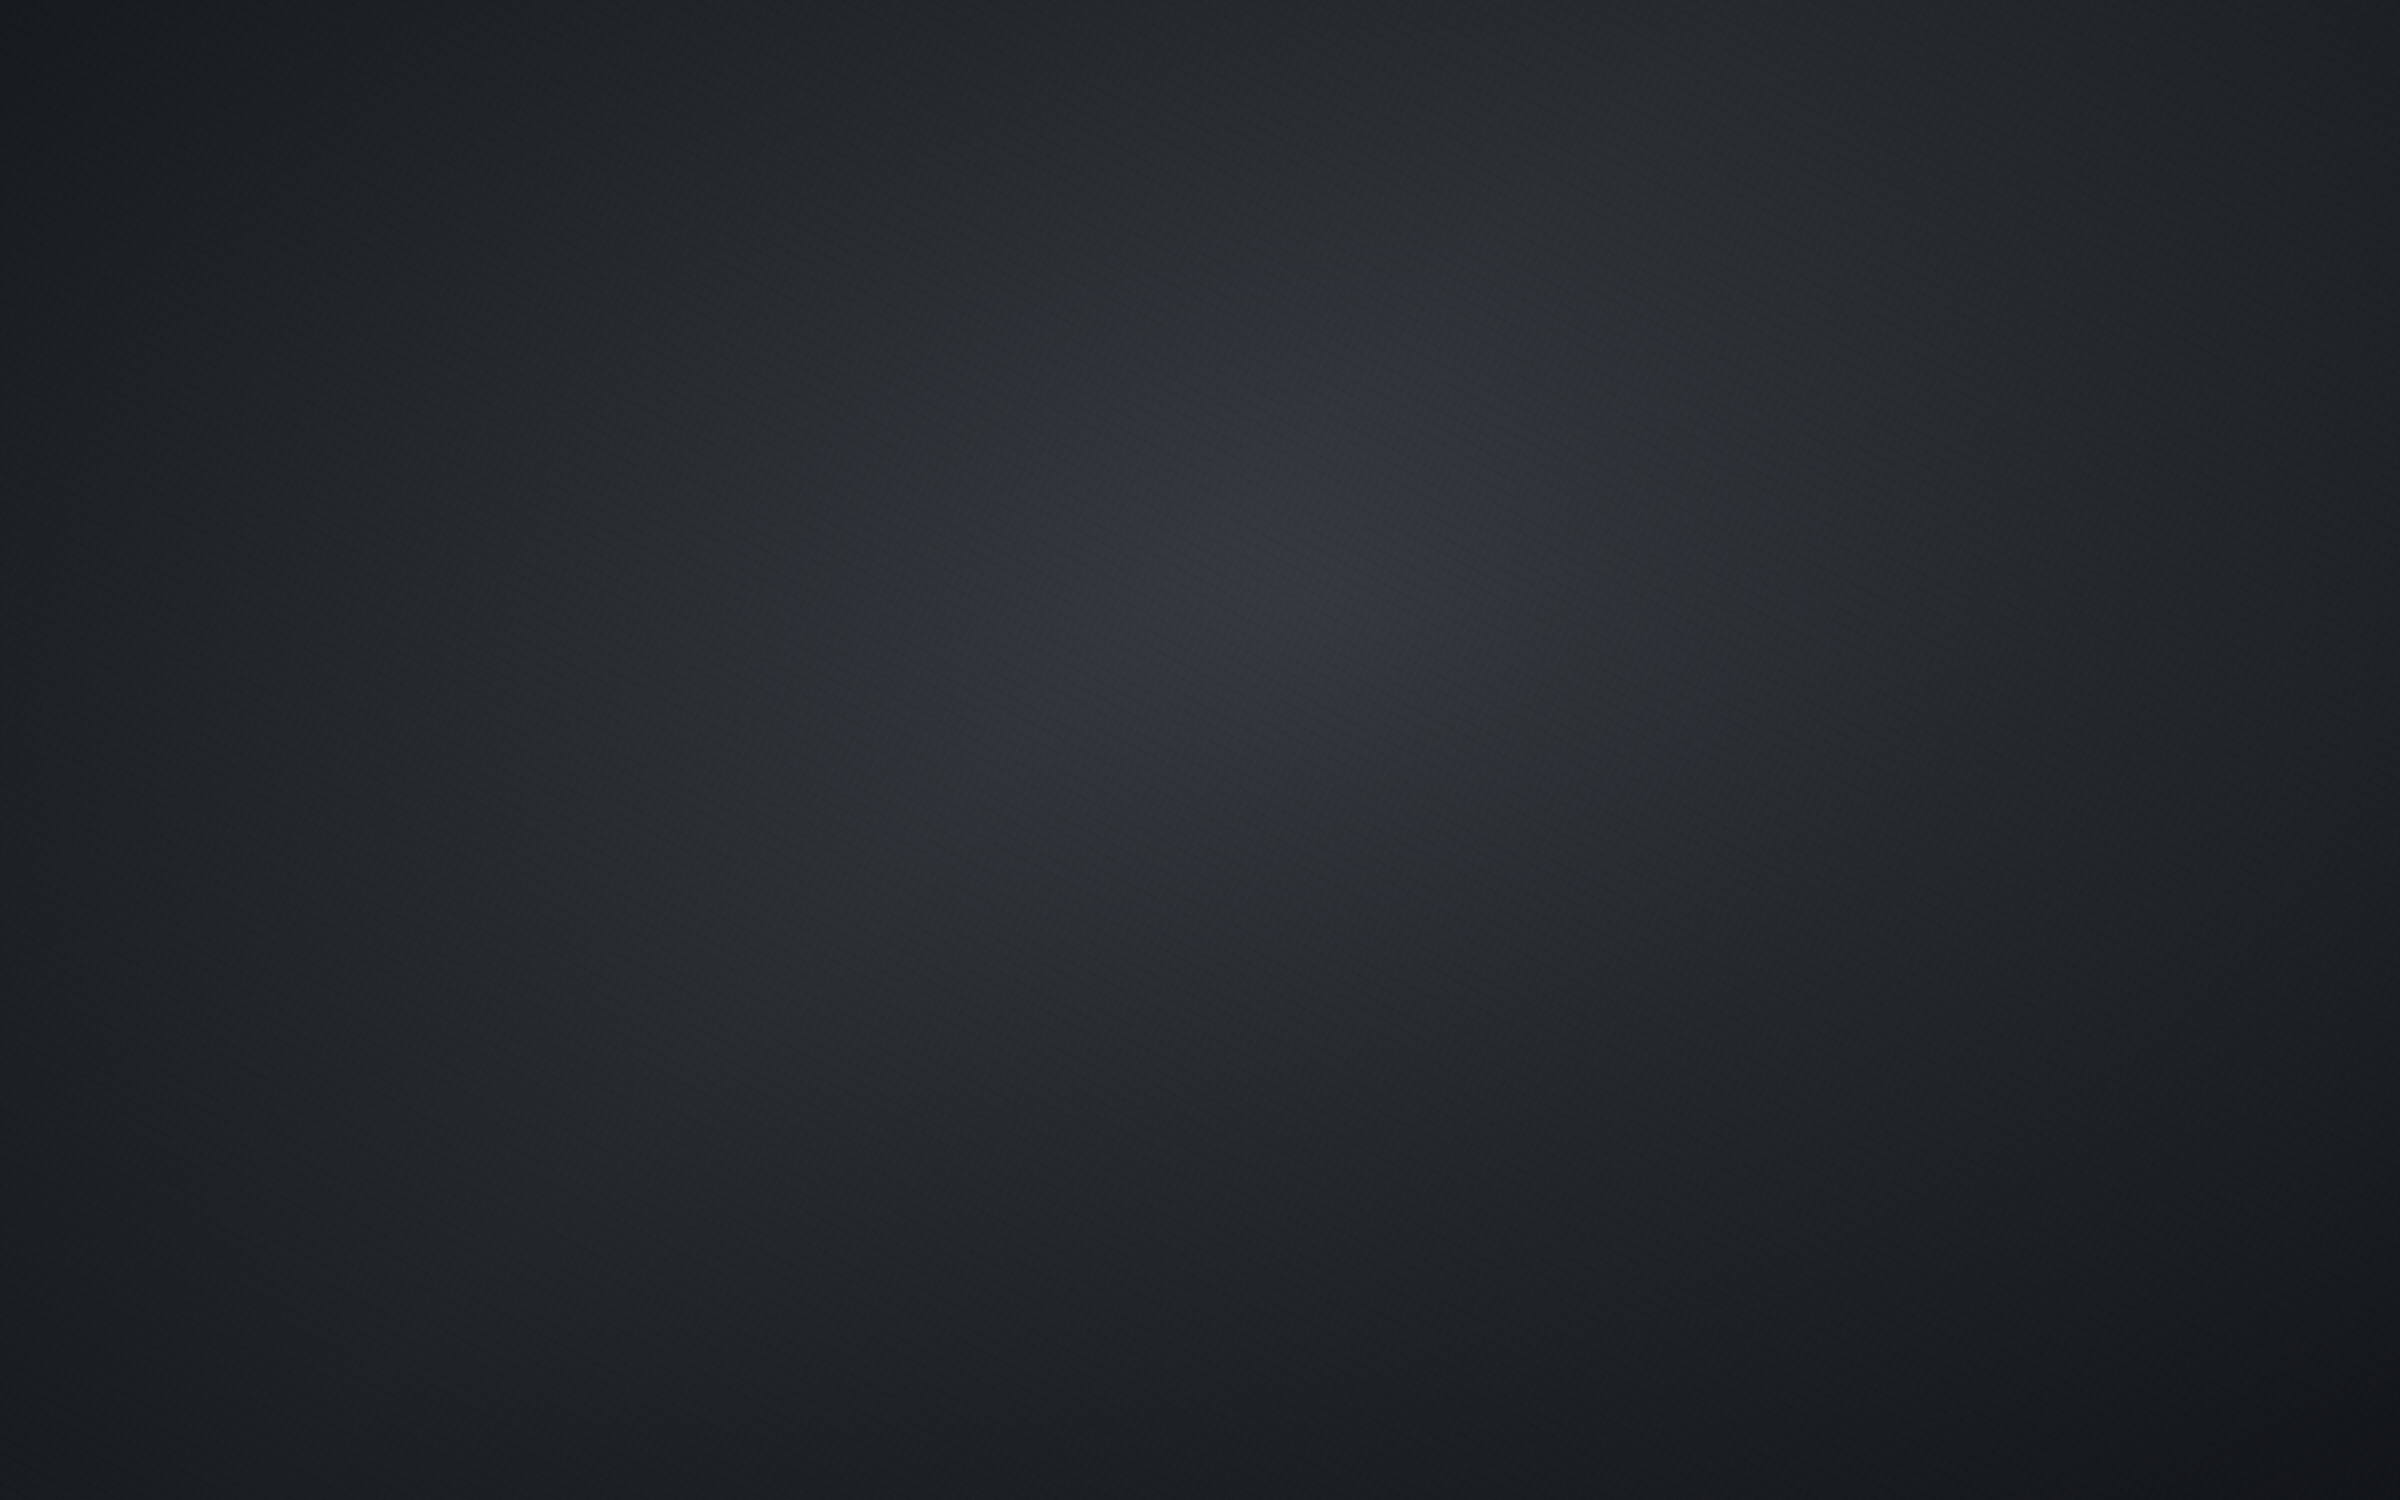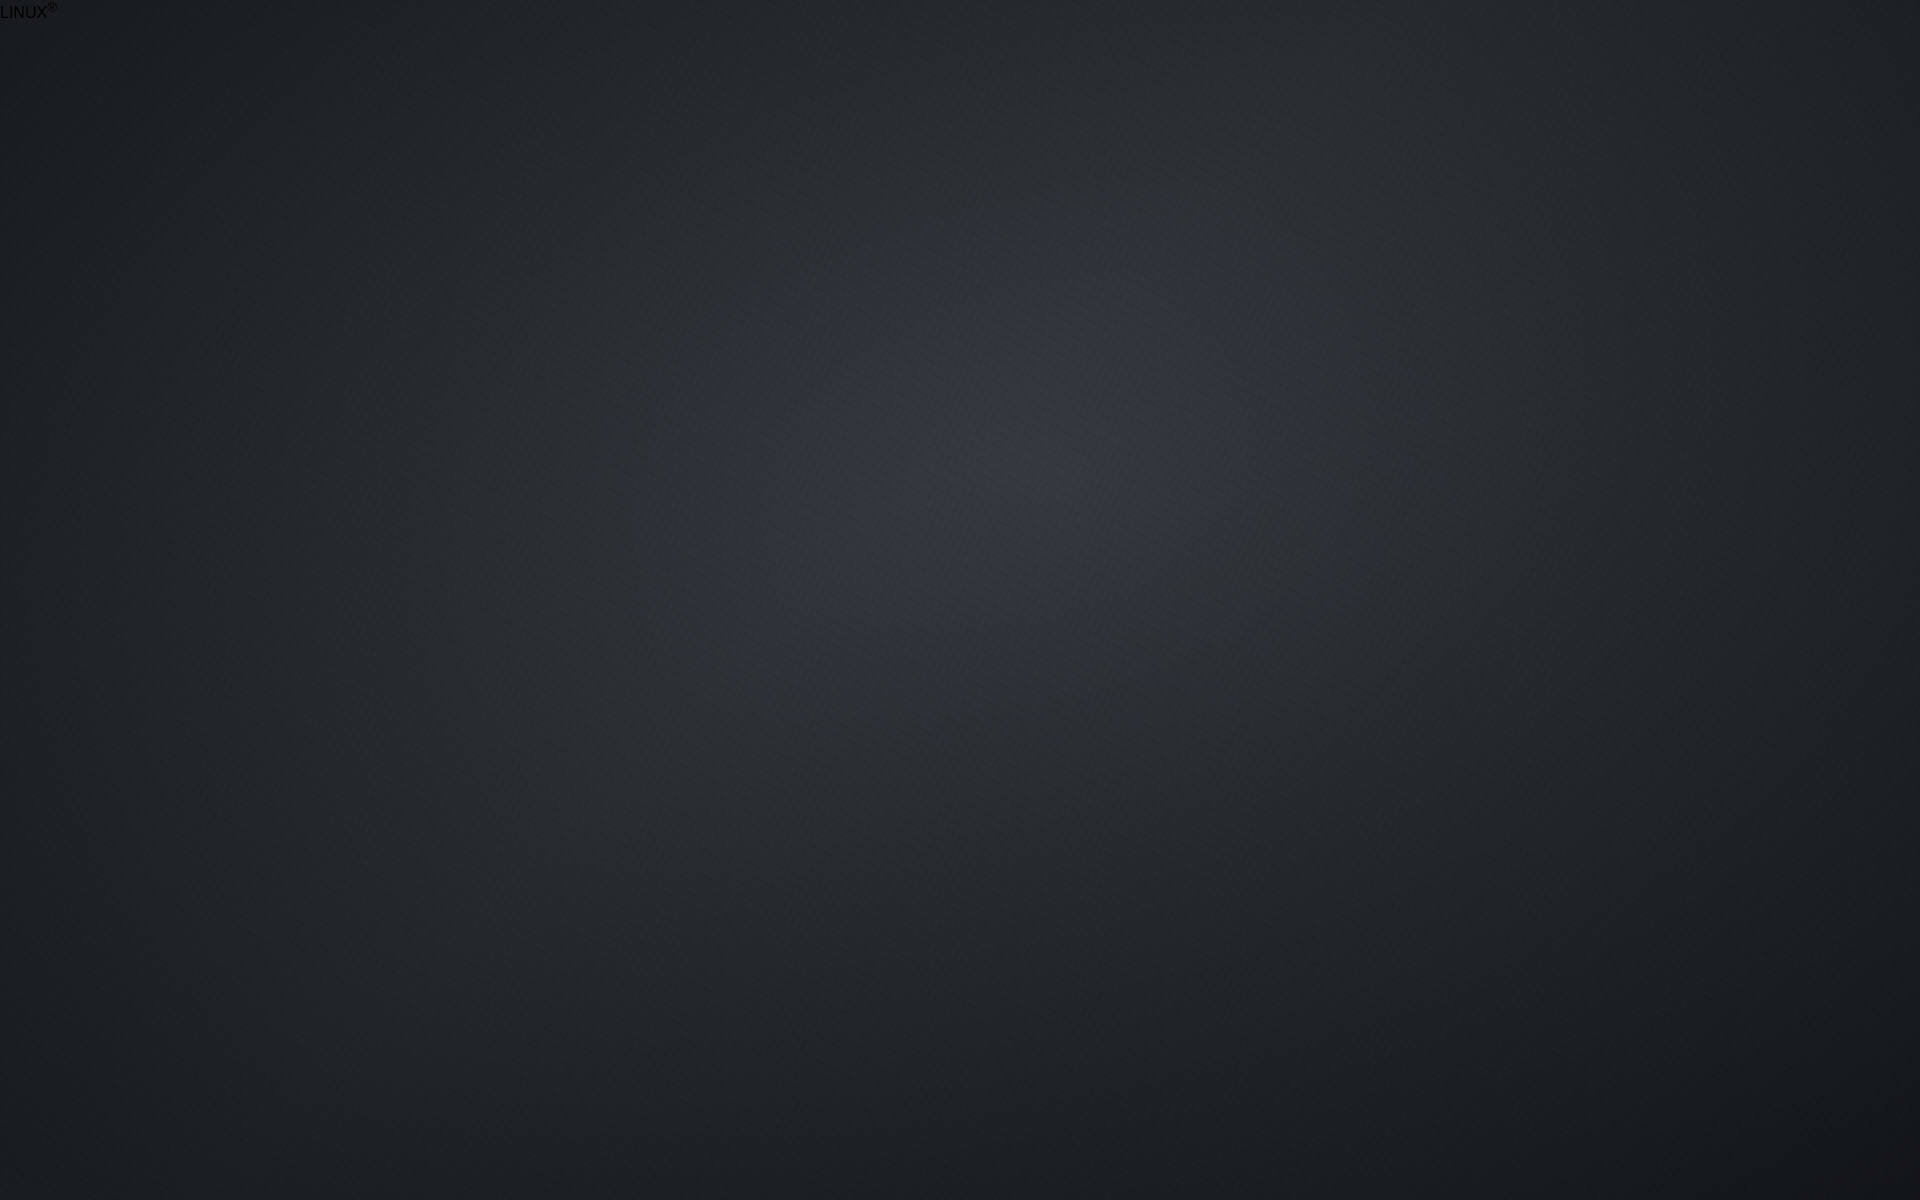--- a/index.html
+++ b/index.html
@@ -127,21 +127,20 @@
 <div class="desktop">
   <div class="ribbon-wrap">
       <div class="ribbon"></div>
     </div>
   <div class="fedora-band"></div>
   <div class="fedora-arcs">
     <div class="arc arc1"></div>
       <div class="arc arc2"></div>
   </div>
   <div class="brand">
-    <div class="b3"><span>LINUX</span><sup>®</sup></div>
   </div>
 </div>
 
 <div class="topbar">
   <div class="tb-left">
     <div class="activities">
       <svg width="17" height="13" viewBox="0 0 20 14">
         <path d="M4 9 Q4 2.5 10 2.5 Q16 2.5 16 9 Z" fill="#cc0000"></path>
         <ellipse cx="10" cy="9.4" rx="8.6" ry="2.6" fill="#e01313"></ellipse>
         <path d="M2.2 10.4 Q10 13.4 17.8 10.4" stroke="#f5f5f5" stroke-width="1.1" fill="none"></path>

